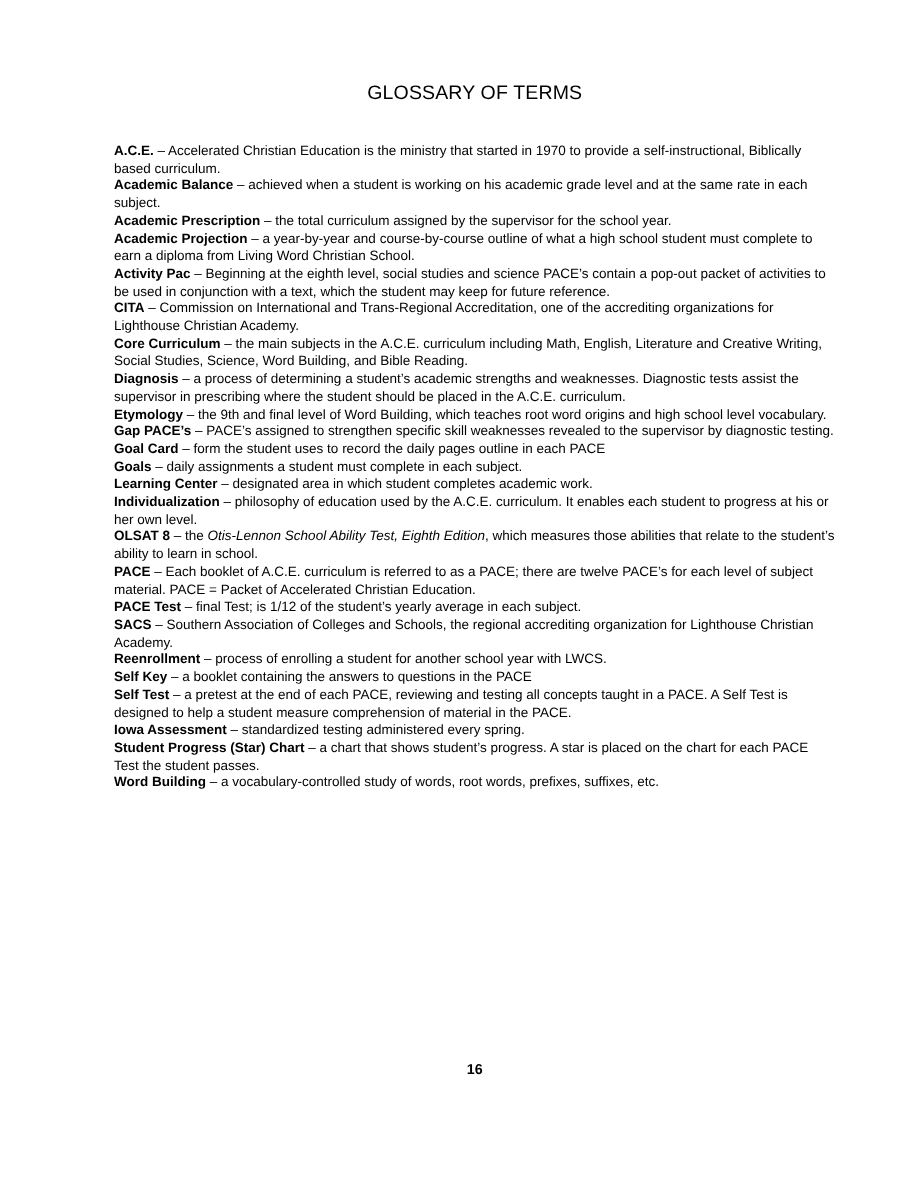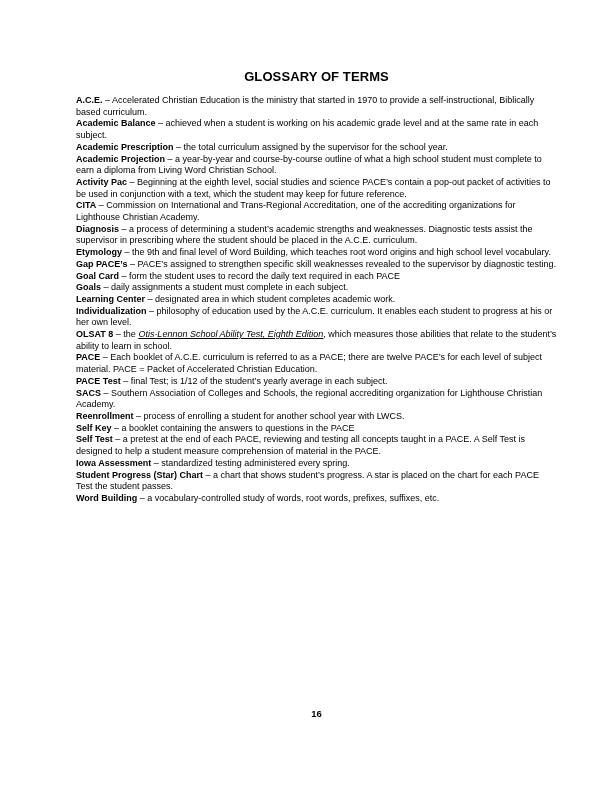--- a/index.html
+++ b/index.html
@@ -16,47 +16,46 @@
   .page {
     position: relative;
     width: 612px;
     height: 792px;
     background: #ffffff;
     overflow: hidden;
   }
   .doc-title {
     position: absolute;
     left: 76px;
-    top: 69px;
+    top: 54px;
     width: 481px;
     text-align: center;
     font-size: 13px;
     line-height: 15px;
-    font-weight: 700;
+    font-weight: 400;
     letter-spacing: 0.1px;
   }
   .glossary {
     position: absolute;
     left: 76px;
     top: 95px;
     width: 481px;
     font-size: 9px;
     line-height: 11.7px;
     text-align: left;
   }
   .entry {
     margin: 0;
     padding: 0;
   }
   .term {
     font-weight: 700;
   }
   .seg-italic {
     font-style: italic;
-    text-decoration: underline;
   }
   .page-number {
     position: absolute;
     left: 76px;
     top: 708px;
     width: 481px;
     text-align: center;
     font-size: 9.5px;
     line-height: 11px;
     font-weight: 700;
@@ -68,24 +67,25 @@
 <div class="page">
   <div class="doc-title">GLOSSARY OF TERMS</div>
 
   <div class="glossary">
       <div class="entry"><span class="term">A.C.E.</span> – <span>Accelerated Christian Education is the ministry that started in 1970 to provide a self-instructional, Biblically based curriculum.</span></div>
       <div class="entry"><span class="term">Academic Balance</span> – <span>achieved when a student is working on his academic grade level and at the same rate in each subject.</span></div>
       <div class="entry"><span class="term">Academic Prescription</span> – <span>the total curriculum assigned by the supervisor for the school year.</span></div>
       <div class="entry"><span class="term">Academic Projection</span> – <span>a year-by-year and course-by-course outline of what a high school student must complete to earn a diploma from Living Word Christian School.</span></div>
       <div class="entry"><span class="term">Activity Pac</span> – <span>Beginning at the eighth level, social studies and science PACE’s contain a pop-out packet of activities to be used in conjunction with a text, which the student may keep for future reference.</span></div>
       <div class="entry"><span class="term">CITA</span> – <span>Commission on International and Trans-Regional Accreditation, one of the accrediting organizations for Lighthouse Christian Academy.</span></div>
+      <div class="entry"><span class="term">Core Curriculum</span> – <span>the main subjects in the A.C.E. curriculum including Math, English, Literature and Creative Writing, Social Studies, Science, Word Building, and Bible Reading.</span></div>
       <div class="entry"><span class="term">Diagnosis</span> – <span>a process of determining a student’s academic strengths and weaknesses. Diagnostic tests assist the supervisor in prescribing where the student should be placed in the A.C.E. curriculum.</span></div>
       <div class="entry"><span class="term">Etymology</span> – <span>the 9th and final level of Word Building, which teaches root word origins and high school level vocabulary.</span></div>
       <div class="entry"><span class="term">Gap PACE’s</span> – <span>PACE’s assigned to strengthen specific skill weaknesses revealed to the supervisor by diagnostic testing.</span></div>
-      <div class="entry"><span class="term">Goal Card</span> – <span>form the student uses to record the daily text required in each PACE</span></div>
+      <div class="entry"><span class="term">Goal Card</span> – <span>form the student uses to record the daily pages outline in each PACE</span></div>
       <div class="entry"><span class="term">Goals</span> – <span>daily assignments a student must complete in each subject.</span></div>
       <div class="entry"><span class="term">Learning Center</span> – <span>designated area in which student completes academic work.</span></div>
       <div class="entry"><span class="term">Individualization</span> – <span>philosophy of education used by the A.C.E. curriculum. It enables each student to progress at his or her own level.</span></div>
       <div class="entry"><span class="term">OLSAT 8</span> – <span>the </span><span class="seg-italic">Otis-Lennon School Ability Test, Eighth Edition</span><span>, which measures those abilities that relate to the student’s ability to learn in school.</span></div>
       <div class="entry"><span class="term">PACE</span> – <span>Each booklet of A.C.E. curriculum is referred to as a PACE; there are twelve PACE’s for each level of subject material. PACE = Packet of Accelerated Christian Education.</span></div>
       <div class="entry"><span class="term">PACE Test</span> – <span>final Test; is 1/12 of the student’s yearly average in each subject.</span></div>
       <div class="entry"><span class="term">SACS</span> – <span>Southern Association of Colleges and Schools, the regional accrediting organization for Lighthouse Christian Academy.</span></div>
       <div class="entry"><span class="term">Reenrollment</span> – <span>process of enrolling a student for another school year with LWCS.</span></div>
       <div class="entry"><span class="term">Self Key</span> – <span>a booklet containing the answers to questions in the PACE</span></div>
       <div class="entry"><span class="term">Self Test</span> – <span>a pretest at the end of each PACE, reviewing and testing all concepts taught in a PACE. A Self Test is designed to help a student measure comprehension of material in the PACE.</span></div>

